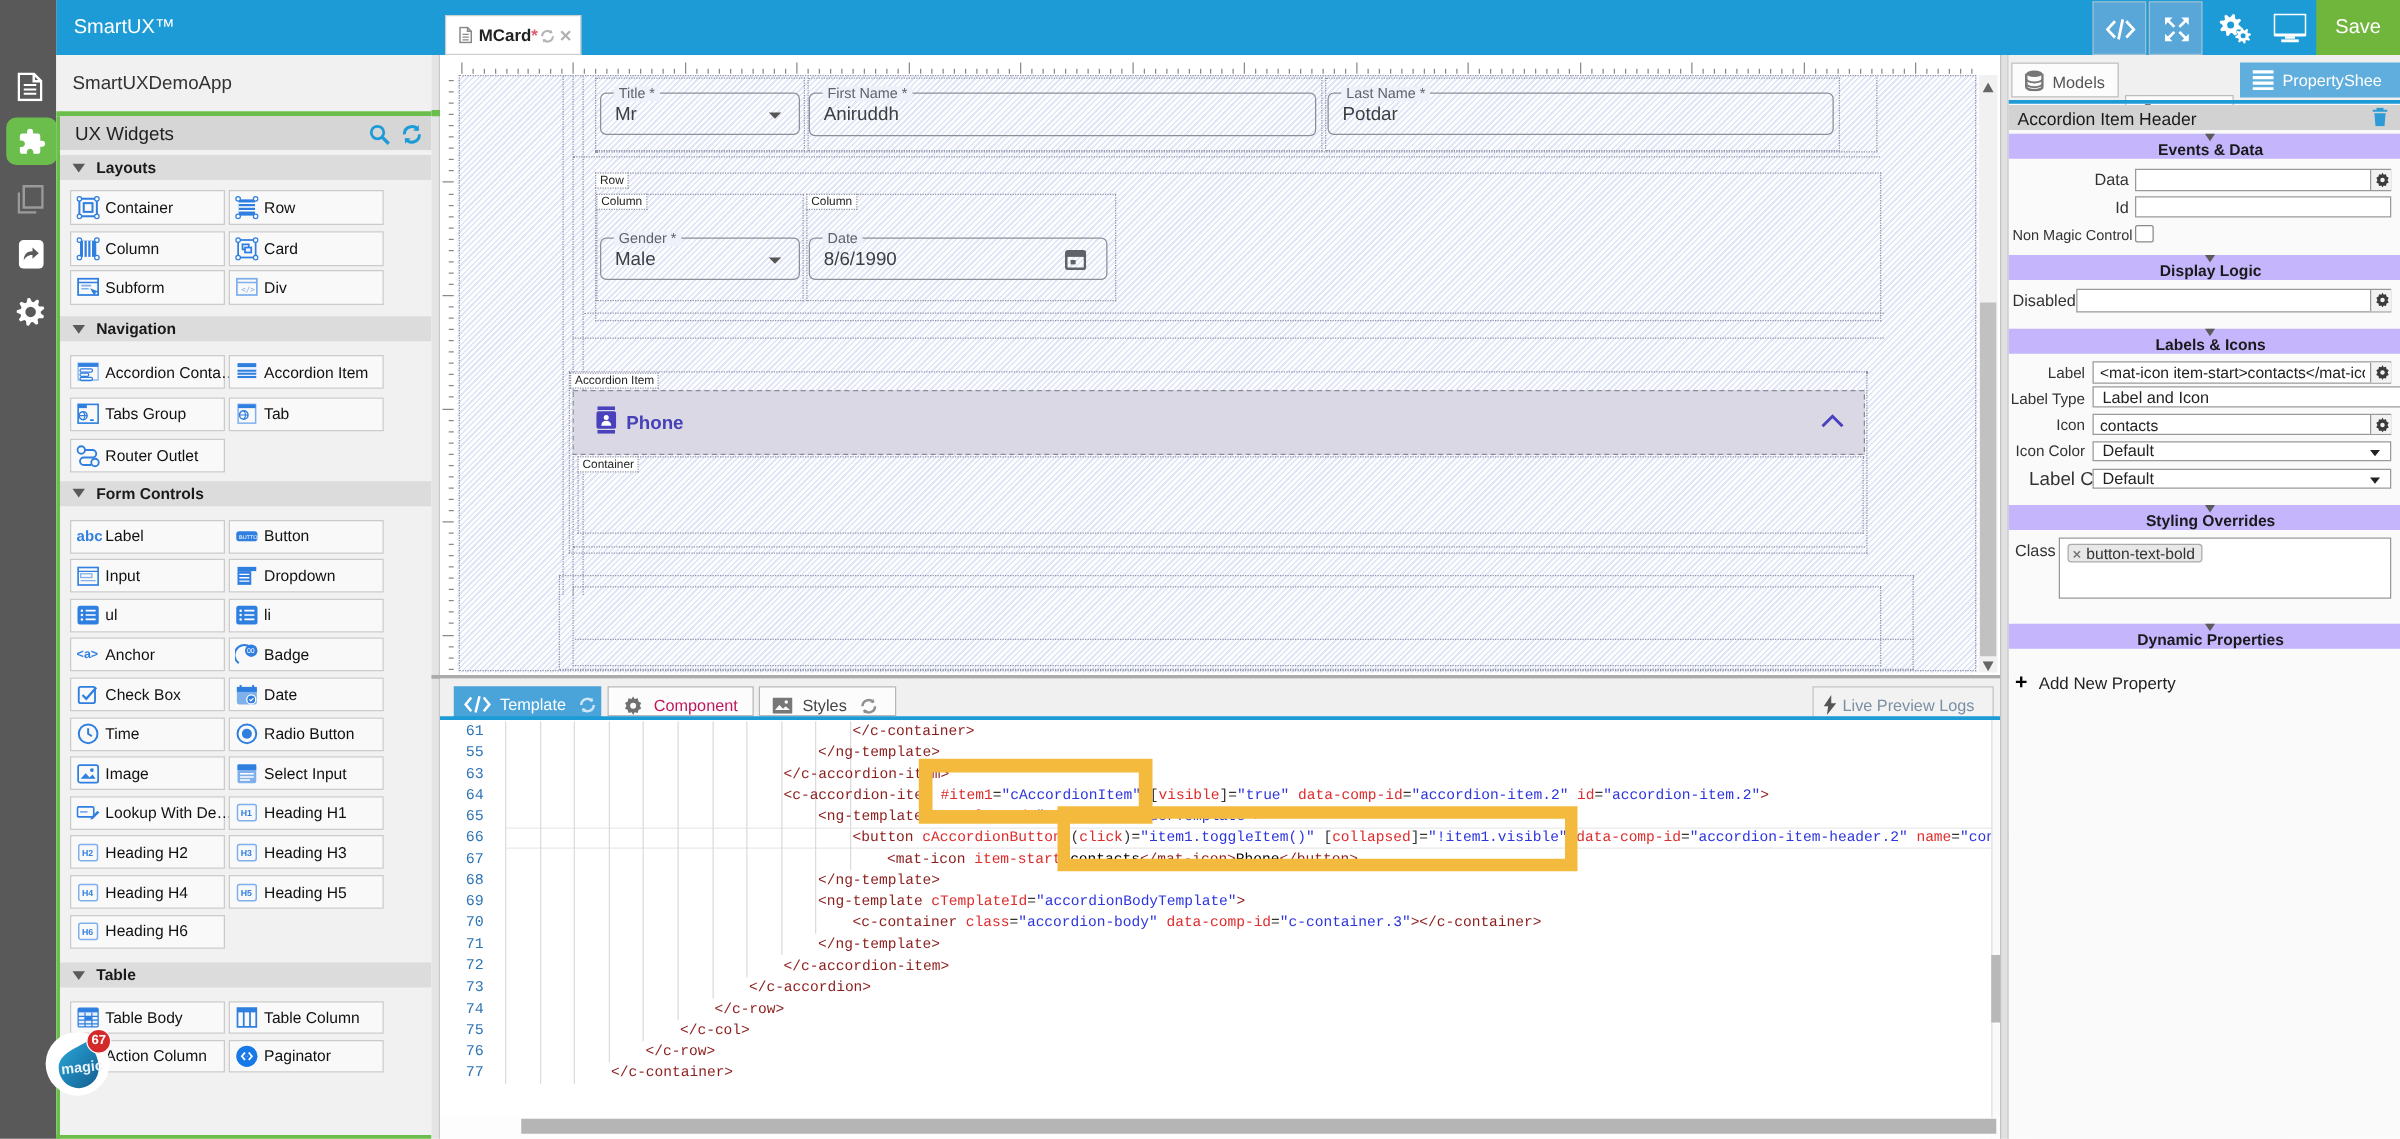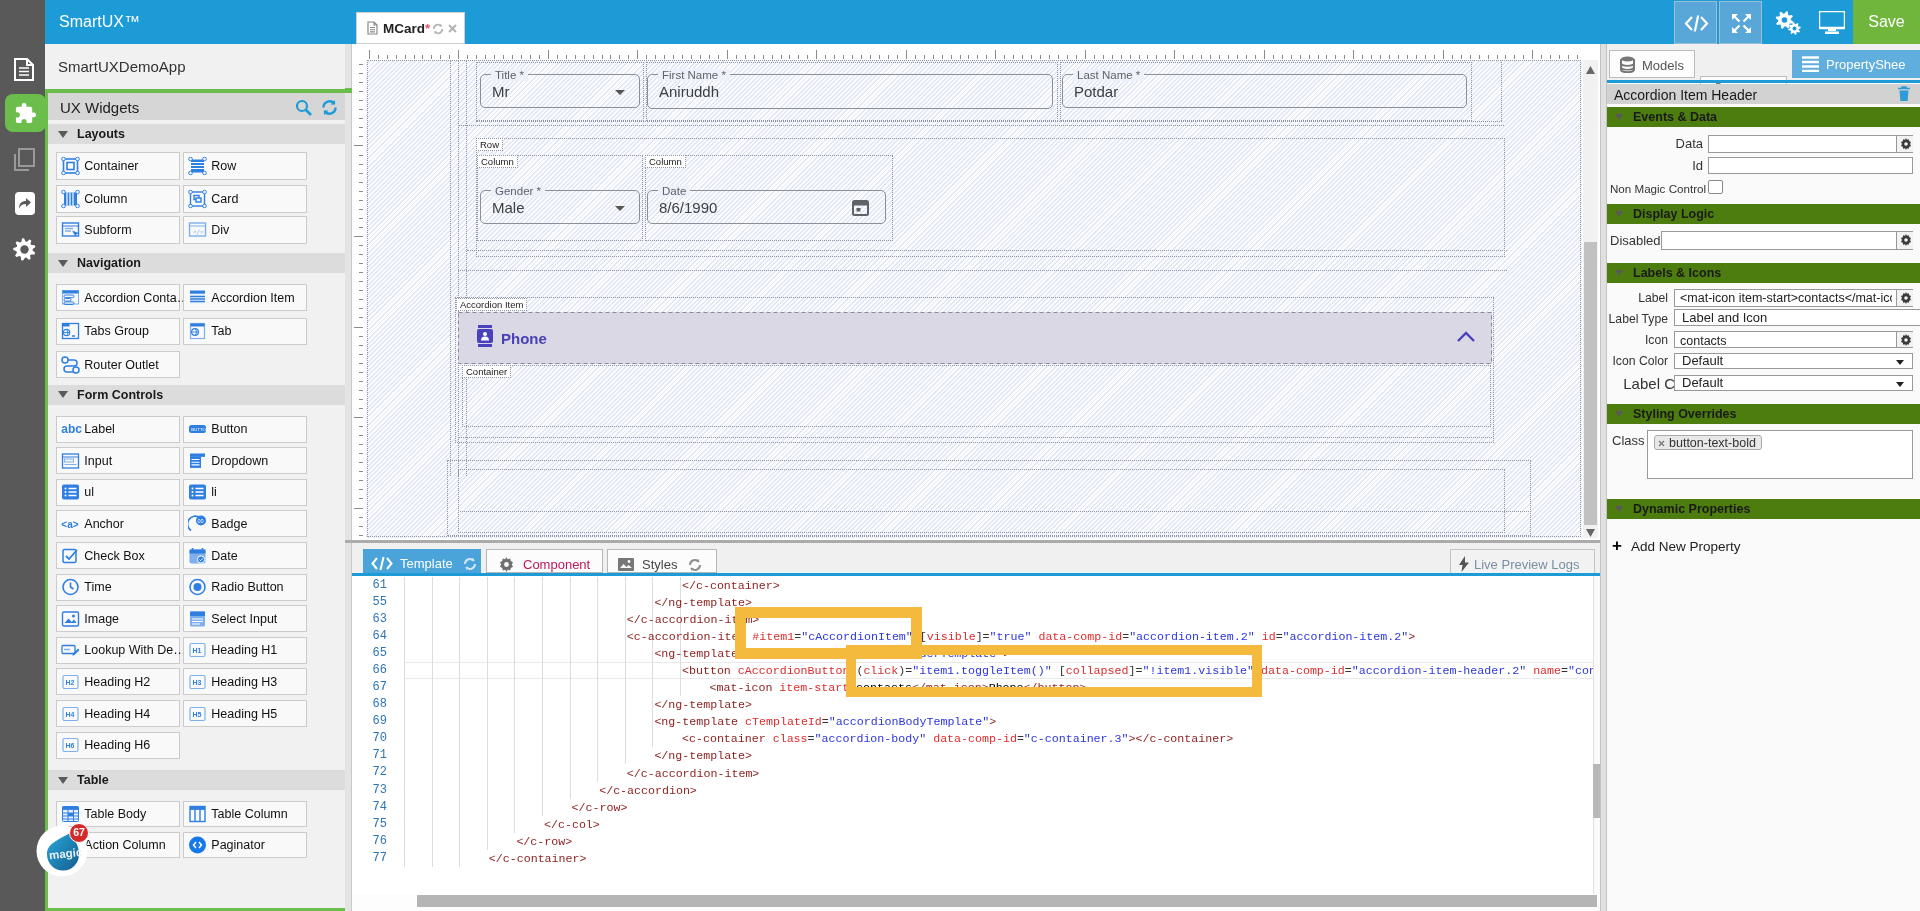--- a/index.html
+++ b/index.html
@@ -11,21 +11,21 @@
 .shdr .tri{width:0;height:0;border-left:5px solid transparent;border-right:5px solid transparent;border-top:7px solid #5a5a5a;margin-left:10px;}
 .shdr .t{font-size:12.5px;font-weight:bold;color:#1a1a1a;margin-left:9px;}
 .chip{position:absolute;background:#fff;border:1px dotted #8f95a8;font-size:9.5px;color:#222;padding:0 3px;line-height:11px;white-space:nowrap;}
 .mat{position:absolute;border:1px solid #8a8f98;border-radius:5px;}
 .mat .flab{position:absolute;top:-6px;left:10px;font-size:11.5px;color:#5f6368;background:#eef1fa;padding:0 4px;line-height:12px;white-space:nowrap;}
 .mat .val{position:absolute;left:11px;top:0;bottom:0;display:flex;align-items:center;font-size:15px;color:#3c4043;}
 .caret{position:absolute;width:0;height:0;border-left:5px solid transparent;border-right:5px solid transparent;border-top:5px solid #555;}
 .rl{position:absolute;color:#333;font-size:13px;display:flex;align-items:center;justify-content:flex-end;white-space:nowrap;}
 .inp{position:absolute;background:#fff;border:1px solid #999;}
 .ddl{position:absolute;background:#fff;border:1px solid #999;font-size:13px;color:#222;display:flex;align-items:center;padding-left:7px;}
-.phdr{position:absolute;left:1607px;width:313px;height:20px;background:#4d7c0f;display:flex;align-items:center;}
+.phdr{position:absolute;left:1607px;width:313px;height:20px;background:#c4b5fd;display:flex;align-items:center;flex-direction:column;}
 .phdr .tri{width:0;height:0;border-left:4.5px solid transparent;border-right:4.5px solid transparent;border-top:6px solid #5a5a5a;margin-left:8px;}
 .phdr .t{font-size:12.5px;font-weight:bold;color:#1a1a1a;margin-left:10px;}
 .cl{position:absolute;white-space:pre;}
 .tag{color:#8b1d1c;}.att{color:#dd2c2c;}.str{color:#2d35dd;}.blk{color:#333;}
 svg{display:block;}
 </style></head><body>
 
 <div style="position:absolute;left:345px;top:44px;width:1255px;height:500px;background:#fff;"></div>
 <div style="position:absolute;left:366px;top:60px;width:1216px;height:478px;background:repeating-linear-gradient(135deg,rgba(196,207,242,0.5) 0px,rgba(196,207,242,0.5) 1.35px,rgba(255,255,255,0) 1.35px,rgba(255,255,255,0) 3.2px),#fdfdfe;"></div>
 <div style="position:absolute;left:345px;top:44px;width:1255px;height:16px;background:#fff;"></div>

